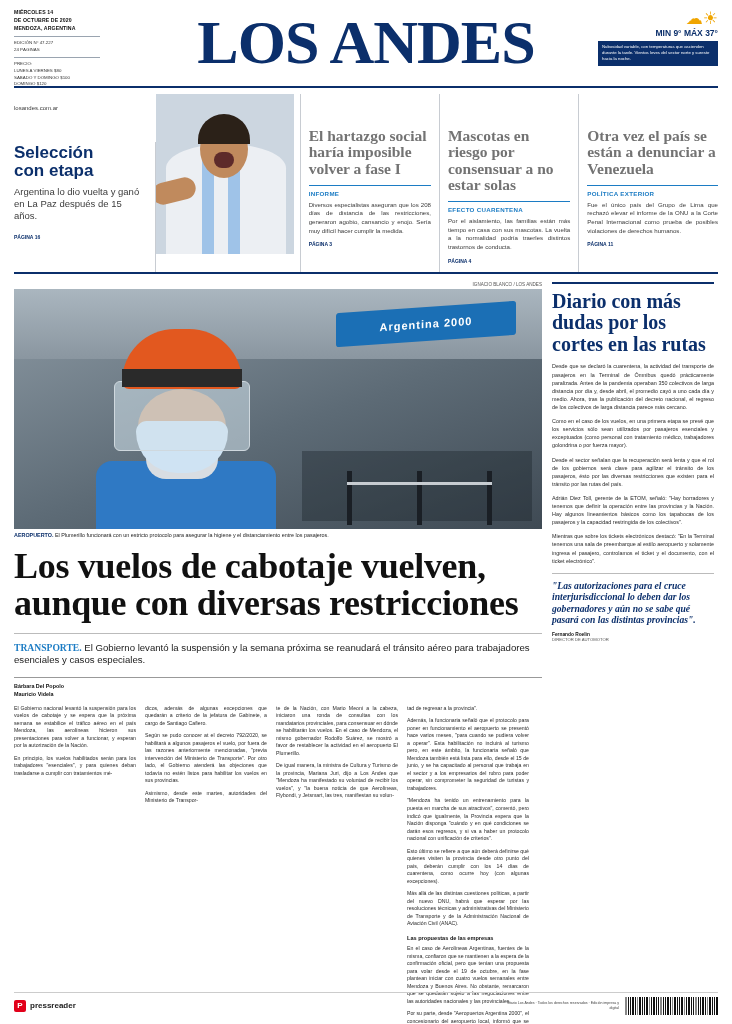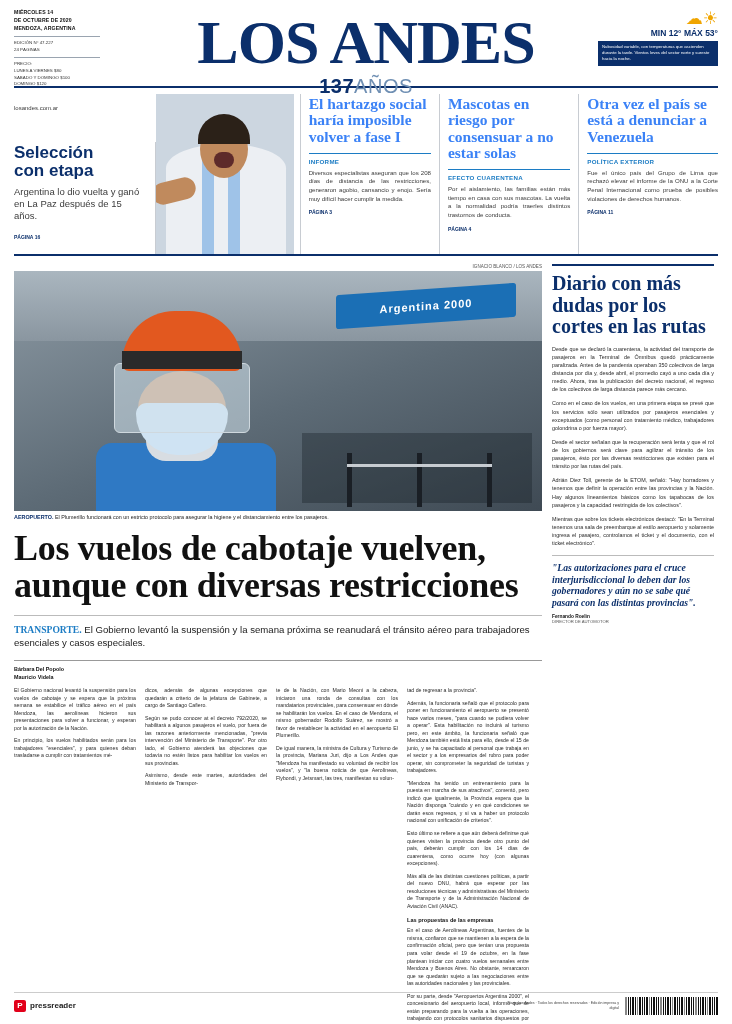--- a/index.html
+++ b/index.html
@@ -31,21 +31,21 @@
 
   
   .teasers { display:flex; gap: 0; border-bottom: 2px solid #0b2f6b; padding-top: 6px; }
   .teaser { padding: 2px 8px 8px; border-right: 1px solid #c8ccd2; }
   .teaser:last-child { border-right:none; padding-right:0; }
   .t0 { width: 150px; padding-left:0;margin-top:48px; }
   .t-head-blue { font-family:"Liberation Sans",sans-serif; font-weight:bold; color:#0b2f6b; font-size: 17px; line-height:1.06; }
   .t-sub { font-family:"Liberation Sans",sans-serif; font-size:9.5px; color:#3c3c3c; line-height:1.25; margin-top:6px;}
   .t-page { font-family:"Liberation Sans",sans-serif; font-size:5px; font-weight:bold; color:#0b2f6b; margin-top:12px;}
   .tn { width: 147px; }
-  .t-title { font-family:"Liberation Serif",serif; font-weight:bold; font-size: 15.5px; line-height:1.05; color:#3b82f6; }
+  .t-title { font-family:"Liberation Serif",serif; font-weight:bold; font-size: 15.5px; line-height:1.05; color:#737373;margin-top:32px; }
   .t-kicker { font-family:"Liberation Sans",sans-serif; font-size:6.2px; font-weight:bold; color:#1c7cc4; letter-spacing:.3px; margin-top:8px; padding-top:4px; border-top:1px solid #1c7cc4;}
   .t-body { font-family:"Liberation Sans",sans-serif; font-size:6.1px; line-height:1.42; color:#3a3a3a; margin-top:4px; text-align:justify;}
   .t-pag { font-family:"Liberation Sans",sans-serif; font-size:5px; font-weight:bold; color:#0b2f6b; margin-top:6px;}
 
   
   .photo-lautaro { position:relative; width:138px; height:160px; overflow:hidden; background:linear-gradient(#dfe6ee,#b9c6d3); }
   .pl-sky { position:absolute; inset:0; background:#ccd6e0; }
   .pl-body { position:absolute; left:10px; bottom:0; width:120px; height:110px; background:#eceff3; border-radius:50% 50% 0 0 / 22% 22% 0 0; }
   .pl-stripe { position:absolute; left:46px; bottom:0; width:12px; height:110px; background:#9fc3e8; }
   .pl-stripe2 { position:absolute; left:72px; bottom:0; width:12px; height:110px; background:#9fc3e8; }
@@ -125,30 +125,27 @@
       <div class="mh-rule"></div>
       <div class="mh-small">PRECIO:</div>
       <div class="mh-small" style="white-space:pre-line">LUNES A VIERNES $80
 SÁBADO Y DOMINGO $100
 DOMINGO $120</div>
       <div class="mh-url">losandes.com.ar</div>
     </div>
 
     <div class="logo-wrap">
       <div class="logo">LOS ANDES</div>
-      <div class="years">
-        <b>137</b><span>AÑOS</span>
-      </div>
     </div>
 
     <div class="weather">
       <div class="wx-icons">☁☀</div>
       <div class="wx-temps">
-        <span>MIN 12°</span>
-        <span>MÁX 53°</span>
+        <span>MIN 9°</span>
+        <span>MÁX 37°</span>
       </div>
       <div class="wx-box">Nubosidad variable, con temperaturas que ascienden durante la tarde. Vientos leves del sector norte y sureste hacia la noche.</div>
     </div>
   </div>
 
   <div class="teasers">
 
     <div class="teaser t0">
       <div class="t-head-blue">Selección</div>
       <div class="t-head-blue">con etapa</div>
@@ -177,21 +174,21 @@
     </div>
 
     <div class="teaser tn">
       <div class="t-title">Mascotas en riesgo por consensuar a no estar solas</div>
       <div class="t-kicker">EFECTO CUARENTENA</div>
       <div class="t-body">Por el aislamiento, las familias están más tiempo en casa con sus mascotas. La vuelta a la normalidad podría traerles distintos trastornos de conducta.</div>
       <div class="t-pag">PÁGINA 4</div>
     </div>
 
     <div class="teaser tn">
-      <div class="t-title">Otra vez el país se está a denunciar a Venezuela</div>
+      <div class="t-title">Otra vez el país se están a denunciar a Venezuela</div>
       <div class="t-kicker">POLÍTICA EXTERIOR</div>
       <div class="t-body">Fue el único país del Grupo de Lima que rechazó elevar el informe de la ONU a la Corte Penal Internacional como prueba de posibles violaciones de derechos humanos.</div>
       <div class="t-pag">PÁGINA 11</div>
     </div>
   </div>
 
   <div class="main">
 
     <div class="left">
       <div class="credit">IGNACIO BLANCO / LOS ANDES</div>

